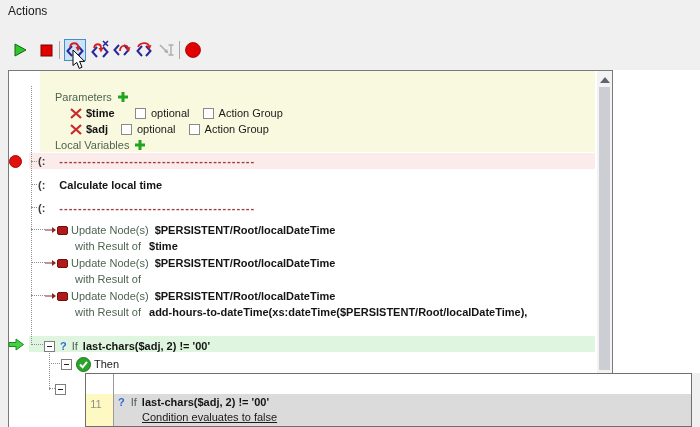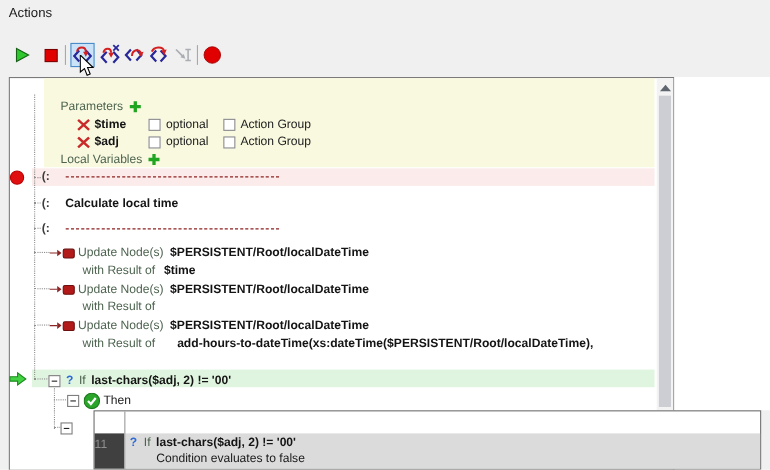--- a/index.html
+++ b/index.html
@@ -36,24 +36,24 @@
   
   .scroll{left:597px;top:71px;width:15px;height:354px;background:#f3f3f3;}
   .scroll .arrow{position:absolute;left:3px;top:6px;width:0;height:0;border-left:5px solid transparent;border-right:5px solid transparent;border-bottom:6px solid #5f6670;}
   .scroll .thumb{position:absolute;left:2px;top:16px;width:11px;height:283px;background:#cdced4;}
   
   .popup{left:85px;top:373px;width:607px;height:54px;background:#fff;border:1px solid #6f6f6f;box-sizing:border-box;}
   .popup .divider{position:absolute;left:27px;top:0;width:1px;height:100%;background:#9a9a9a;}
   .popup .hdr{position:absolute;left:0;top:0;width:100%;height:20px;border-bottom:1px solid #9a9a9a;box-sizing:border-box;display:flex;align-items:center;}
   .popup .hdr .lbl{margin-left:4px;color:#111;}
   .popup .body{position:absolute;left:28px;top:20px;right:0;bottom:0;background:#dbdbdb;}
-  .popup .gut{position:absolute;left:0;top:20px;width:27px;bottom:0;background:#404040;color:#8f8f8f;text-align:left;padding-top:4px;box-sizing:border-box;}
+  .popup .gut{position:absolute;left:0;top:20px;width:27px;bottom:0;background:#fef9c3;color:#8f8f8f;text-align:center;padding-top:4px;box-sizing:border-box;}
   .popup .gut span{margin-right:7px;}
   .pline{height:15px;display:flex;align-items:center;white-space:nowrap;padding-left:4px;}
-  .pline2{padding-left:28px;}
+  .pline2{padding-left:28px;text-decoration:underline;}
 </style>
 </head>
 <body>
 
 <div class="screen">
 
   <div class="abs title">Actions</div>
 
   <div class="abs tbtn" style="left:9px;">
     <svg width="18" height="18">
@@ -153,21 +153,21 @@
     <span class="cb"></span>
     <span style="margin-left:5px;">optional</span>
     <span class="cb" style="margin-left:13px;"></span>
     <span style="margin-left:5px;">Action Group</span>
   </div>
 
   <div class="abs row" style="left:70px;top:121px;">
     <svg width="12" height="11">
         <path d="M1 1l10 9M11 1L1 10" stroke="#c92a2a" stroke-width="2.2"></path>
       </svg>
-    <span class="val" style="margin-left:4px;width:49px;">$adj</span>
+    <span class="val" style="margin-left:4px;width:35px;">$adj</span>
     <span class="cb"></span>
     <span style="margin-left:5px;">optional</span>
     <span class="cb" style="margin-left:13px;"></span>
     <span style="margin-left:5px;">Action Group</span>
   </div>
 
   <div class="abs row" style="left:55px;top:137px;">
     <span class="kw">Local Variables</span>
     <svg style="margin-left:5px;" width="12" height="12">
         <path d="M6 1v10M1 6h10" stroke="#1fa51f" stroke-width="3"></path>
@@ -218,21 +218,21 @@
     <svg width="11" height="8">
         <path d="M0 4h7" stroke="#8b2626"></path>
         <polygon points="7,1 11,4 7,7" fill="#8b2626"></polygon>
       </svg>
     <span class="pill" style="margin-left:1px;"></span>
     <span class="kw" style="margin-left:3px;">Update Node(s)</span>
     <span class="val" style="margin-left:6px;">$PERSISTENT/Root/localDateTime</span>
   </div>
   <div class="abs row" style="left:75px;top:304px;">
     <span class="kw">with Result of</span>
-    <span class="val" style="margin-left:20px;">add-hours-to-dateTime(xs:dateTime($PERSISTENT/Root/localDateTime),</span>
+    <span class="val" style="margin-left:8px;">add-hours-to-dateTime(xs:dateTime($PERSISTENT/Root/localDateTime),</span>
   </div>
 
   <div class="abs row" style="left:44px;top:338px;">
     <span class="exp">
         <span class="h"></span>
       </span>
     <span class="qmark" style="margin-left:5px;">?</span>
     <span class="kw" style="margin-left:5px;">If</span>
     <span class="val" style="margin-left:5px;">last-chars($adj, 2) != '00'</span>
   </div>

